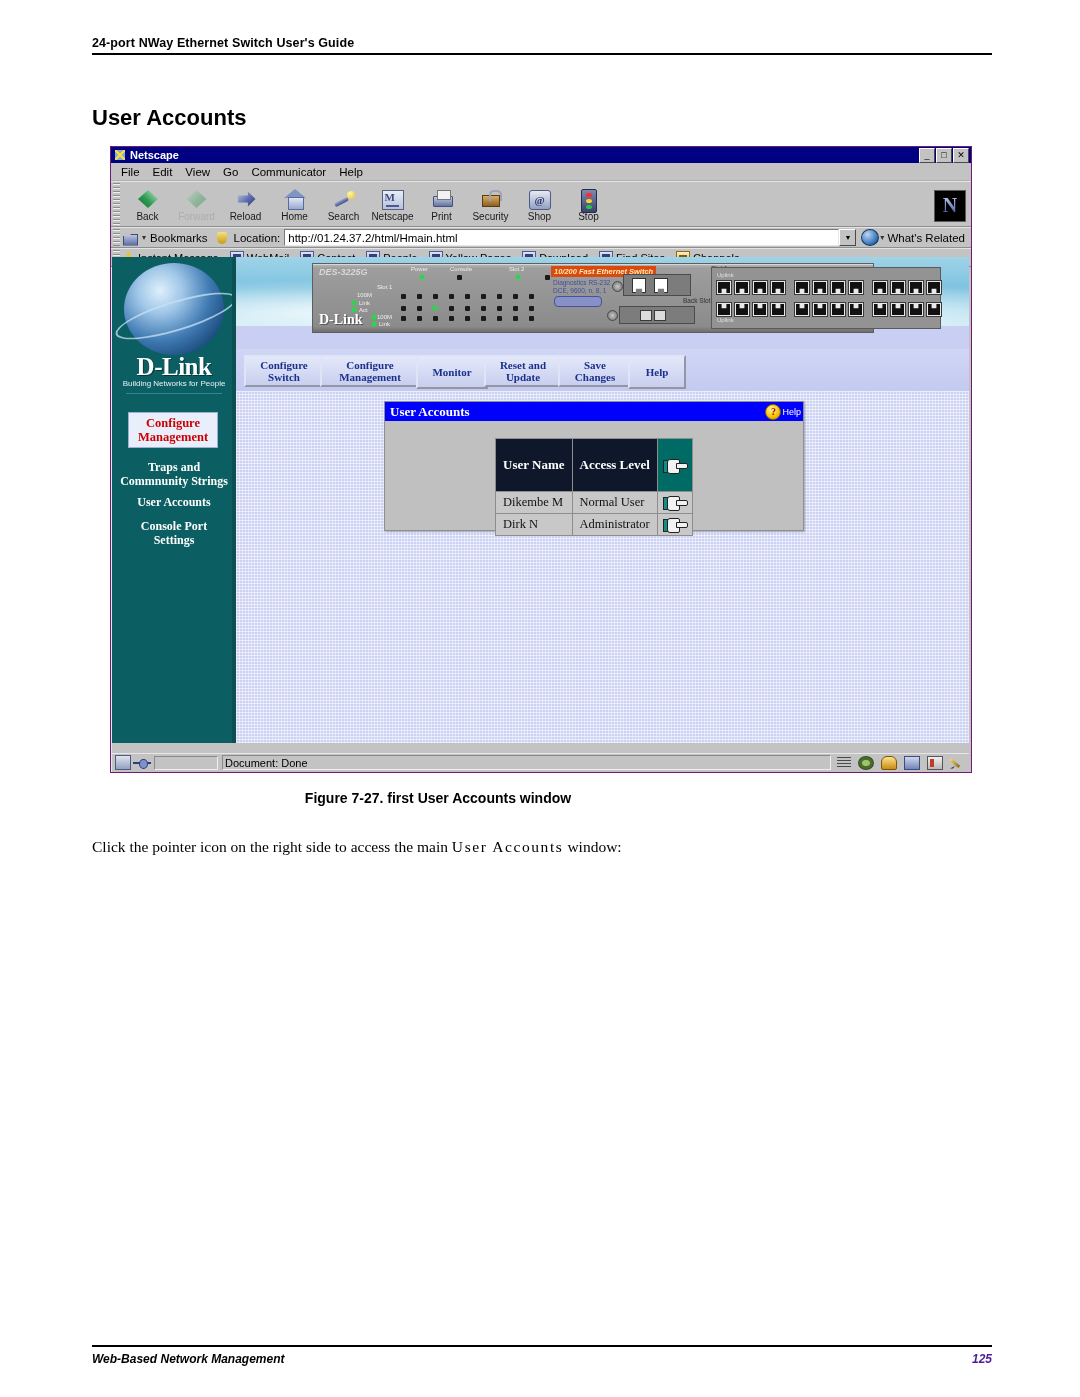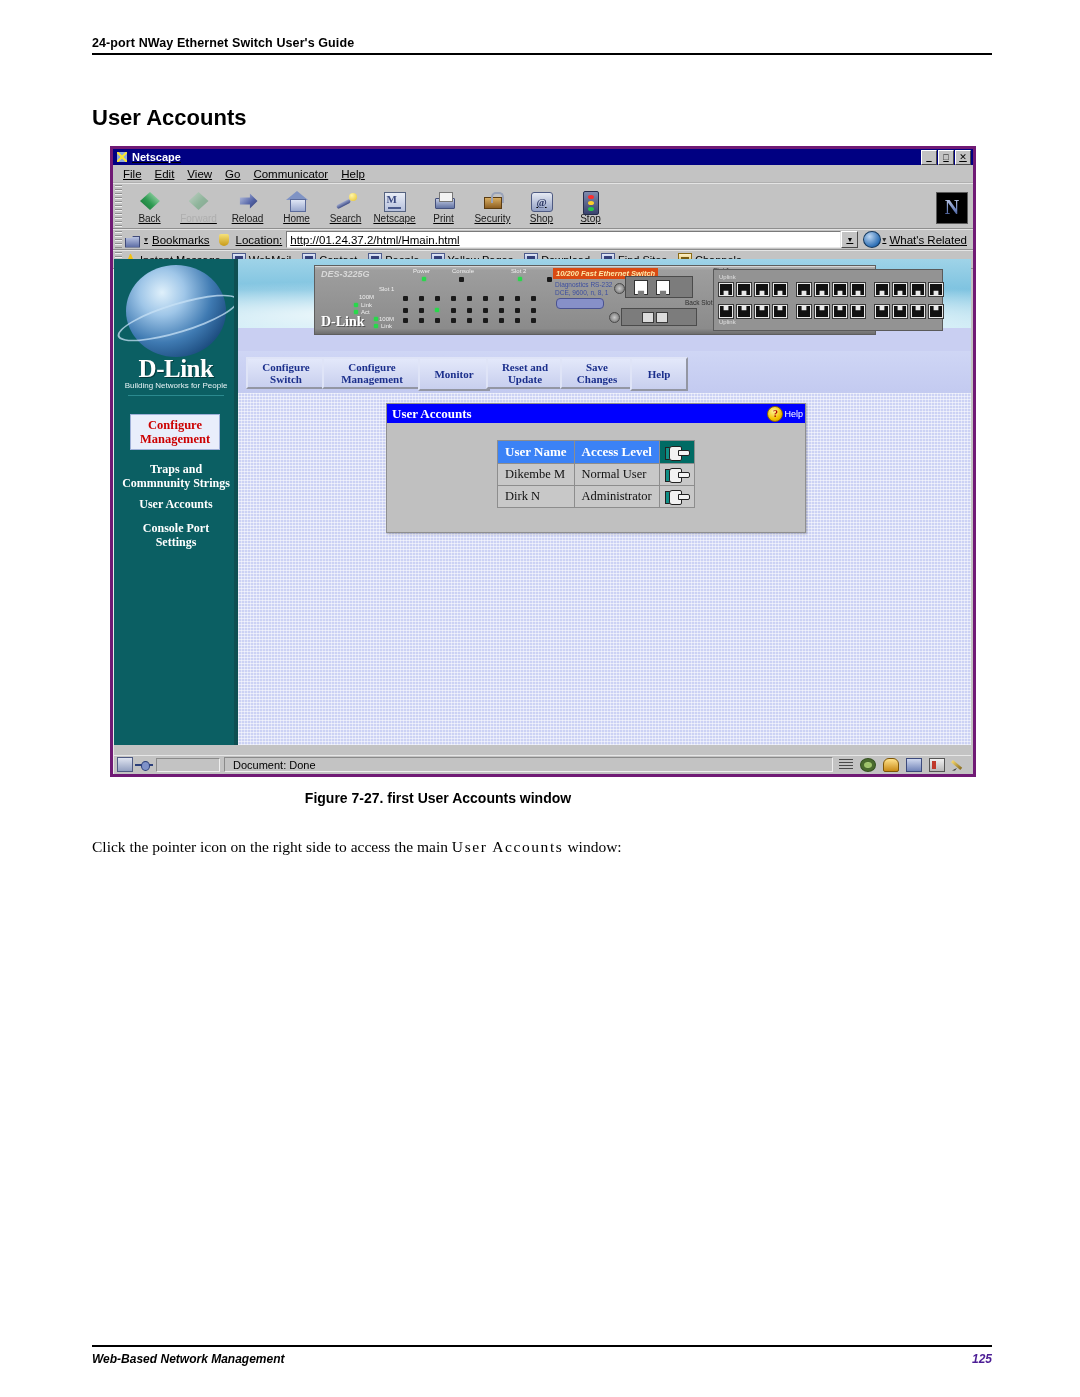--- a/index.html
+++ b/index.html
@@ -12,22 +12,22 @@
 
   
   .runhead{position:absolute;left:92px;top:36px;width:900px;}
   .runhead-txt{font:bold 12.5px "Liberation Sans",sans-serif;color:#000;letter-spacing:.1px;}
   .runhead-rule{margin-top:3px;border-top:2px solid #000;width:900px;}
 
   .h1{position:absolute;left:92px;top:105px;font:bold 22px "Liberation Sans",sans-serif;color:#000;}
 
   
   .browser{position:absolute;left:110px;top:146px;width:860px;height:625px;
-           background:#c3c3c3;border:3px solid #701a75;
-           box-shadow:inset 1px 1px 0 #e8e8e8;text-decoration:underline;}
+           background:#c3c3c3;border:1px solid #701a75;
+           box-shadow:inset 1px 1px 0 #e8e8e8;}
 
   .titlebar{height:16px;background:#000082;display:flex;align-items:center;padding:0 2px 0 3px;}
   .tb-icon{width:12px;height:12px;margin-right:4px;flex:0 0 auto;position:relative;}
   .tb-icon:before{content:"";position:absolute;inset:1px;
      background:
        linear-gradient(45deg,transparent 44%,#f3e03a 44%,#f3e03a 56%,transparent 56%),
        linear-gradient(-45deg,transparent 44%,#f3e03a 44%,#f3e03a 56%,transparent 56%),
        radial-gradient(circle at 50% 50%,#2b2b8f 0 35%,#8fa8d8 36% 100%);}
   .tb-title{color:#fff;font:bold 11px "Liberation Sans",sans-serif;flex:1;}
   .tb-btns{display:flex;gap:1px;}
@@ -228,22 +228,22 @@
   .panel-tb .t{flex:1;font:bold 13px "Liberation Serif",serif;color:#fff;}
   .help-wrap{display:flex;align-items:center;gap:1px;}
   .help-q{width:14px;height:14px;border-radius:50%;
      background:radial-gradient(circle at 40% 30%,#fff59a,#f2c000 60%,#c99300);
      border:1px solid #8a6500;display:flex;align-items:center;justify-content:center;
      font:bold 10px "Liberation Serif",serif;color:#b00000;line-height:1;}
   .help-t{font:9px "Liberation Sans",sans-serif;color:#fff;}
 
   table.acct{position:absolute;left:110px;top:36px;border-collapse:collapse;}
   table.acct td,table.acct th{border:1px solid #8d8d8d;padding:0;}
-  table.acct th{background:#3b82f6;color:#ffffff;
-     font:bold 13px "Liberation Serif",serif;padding:3px 7px;text-align:center;white-space:nowrap;}
+  table.acct th{background:#0f172a;color:#ffffff;
+     font:bold 13px "Liberation Serif",serif;padding:18px 7px;text-align:center;white-space:nowrap;}
   table.acct th.ptr{padding:2px 5px;background:#006b64;}
   table.acct td{background:#c8c8c8;font:12.5px "Liberation Serif",serif;color:#111;
      padding:3px 7px;white-space:nowrap;}
   table.acct td.ptr{background:#c8c8c8;padding:2px 5px;text-align:center;}
 
   .hand{display:inline-block;width:24px;height:15px;position:relative;vertical-align:middle;}
   .hand .cuff{position:absolute;left:0;top:2px;width:5px;height:11px;background:#0f8f86;border:1px solid #222;}
   .hand .fist{position:absolute;left:4px;top:1px;width:11px;height:13px;background:#f2f2f2;
      border:1px solid #222;border-radius:3px 2px 2px 3px;}
   .hand .fing{position:absolute;left:13px;top:5px;width:10px;height:4px;background:#f2f2f2;
@@ -255,21 +255,21 @@
   .sb-lockico{width:14px;height:13px;margin:0 2px 0 3px;background:linear-gradient(180deg,#dfe4f0,#93a0c0);
      border:1px solid #4e5a82;}
   .sb-conn{width:18px;height:12px;margin-right:3px;position:relative;}
   .sb-conn:before{content:"";position:absolute;left:0;top:5px;width:18px;height:2px;background:#2b3f7a;}
   .sb-conn:after{content:"";position:absolute;left:6px;top:2px;width:7px;height:8px;border-radius:50%;
      background:#7f92c8;border:1px solid #2b3f7a;}
   .sb-prog{width:62px;height:12px;background:#c3c3c3;border:1px solid;
      border-color:#8a8a8a #efefef #efefef #8a8a8a;margin-right:4px;}
   .sb-msg{flex:1;height:13px;background:#c3c3c3;border:1px solid;
      border-color:#8a8a8a #efefef #efefef #8a8a8a;display:flex;align-items:center;
-     padding:0 8px;font:11px "Liberation Sans",sans-serif;color:#000;}
+     padding:0 2px;font:11px "Liberation Sans",sans-serif;color:#000;}
   .sb-icons{display:flex;align-items:center;gap:7px;padding:0 5px 0 6px;}
   .sbi{width:14px;height:12px;position:relative;}
   .sbi.bars{background:repeating-linear-gradient(180deg,#4a4a4a 0 1px,transparent 1px 3px);}
   .sbi.gear{border-radius:50%;background:radial-gradient(circle,#e8e8e8 30%,#4a6b2e 32%);border:1px solid #33501f;}
   .sbi.gear:after{content:"";position:absolute;inset:3px;border-radius:50%;background:#9fc36b;}
   .sbi.bell{background:linear-gradient(180deg,#ffe28a,#c98b18);border-radius:6px 6px 2px 2px;border:1px solid #7e5606;}
   .sbi.disk{background:linear-gradient(180deg,#cfd8ee,#7184b8);border:1px solid #3c4a7c;}
   .sbi.book{background:linear-gradient(180deg,#f0f0f0,#b8b8b8);border:1px solid #555;}
   .sbi.book:after{content:"";position:absolute;left:2px;top:2px;width:4px;height:8px;background:#c0392b;}
   .sbi.pen{background:none;}

